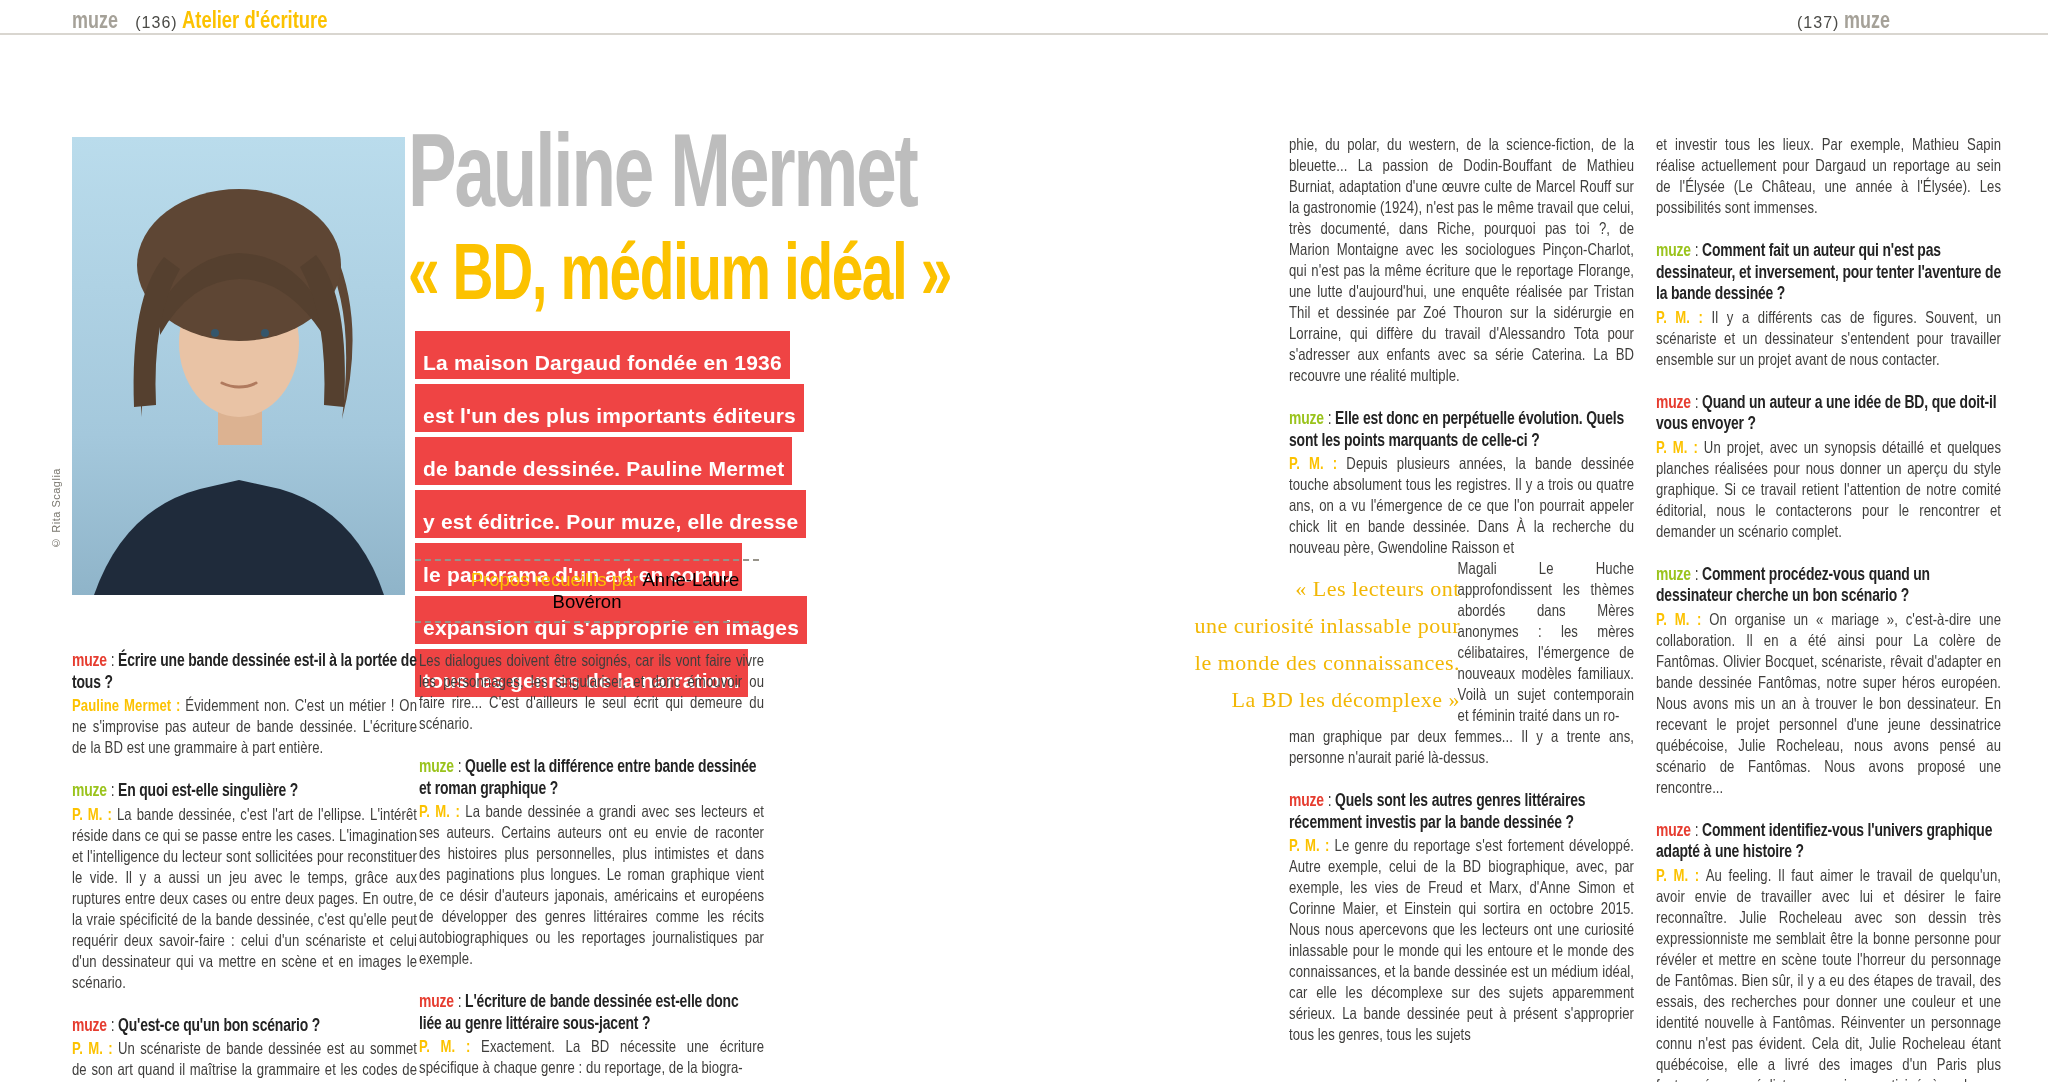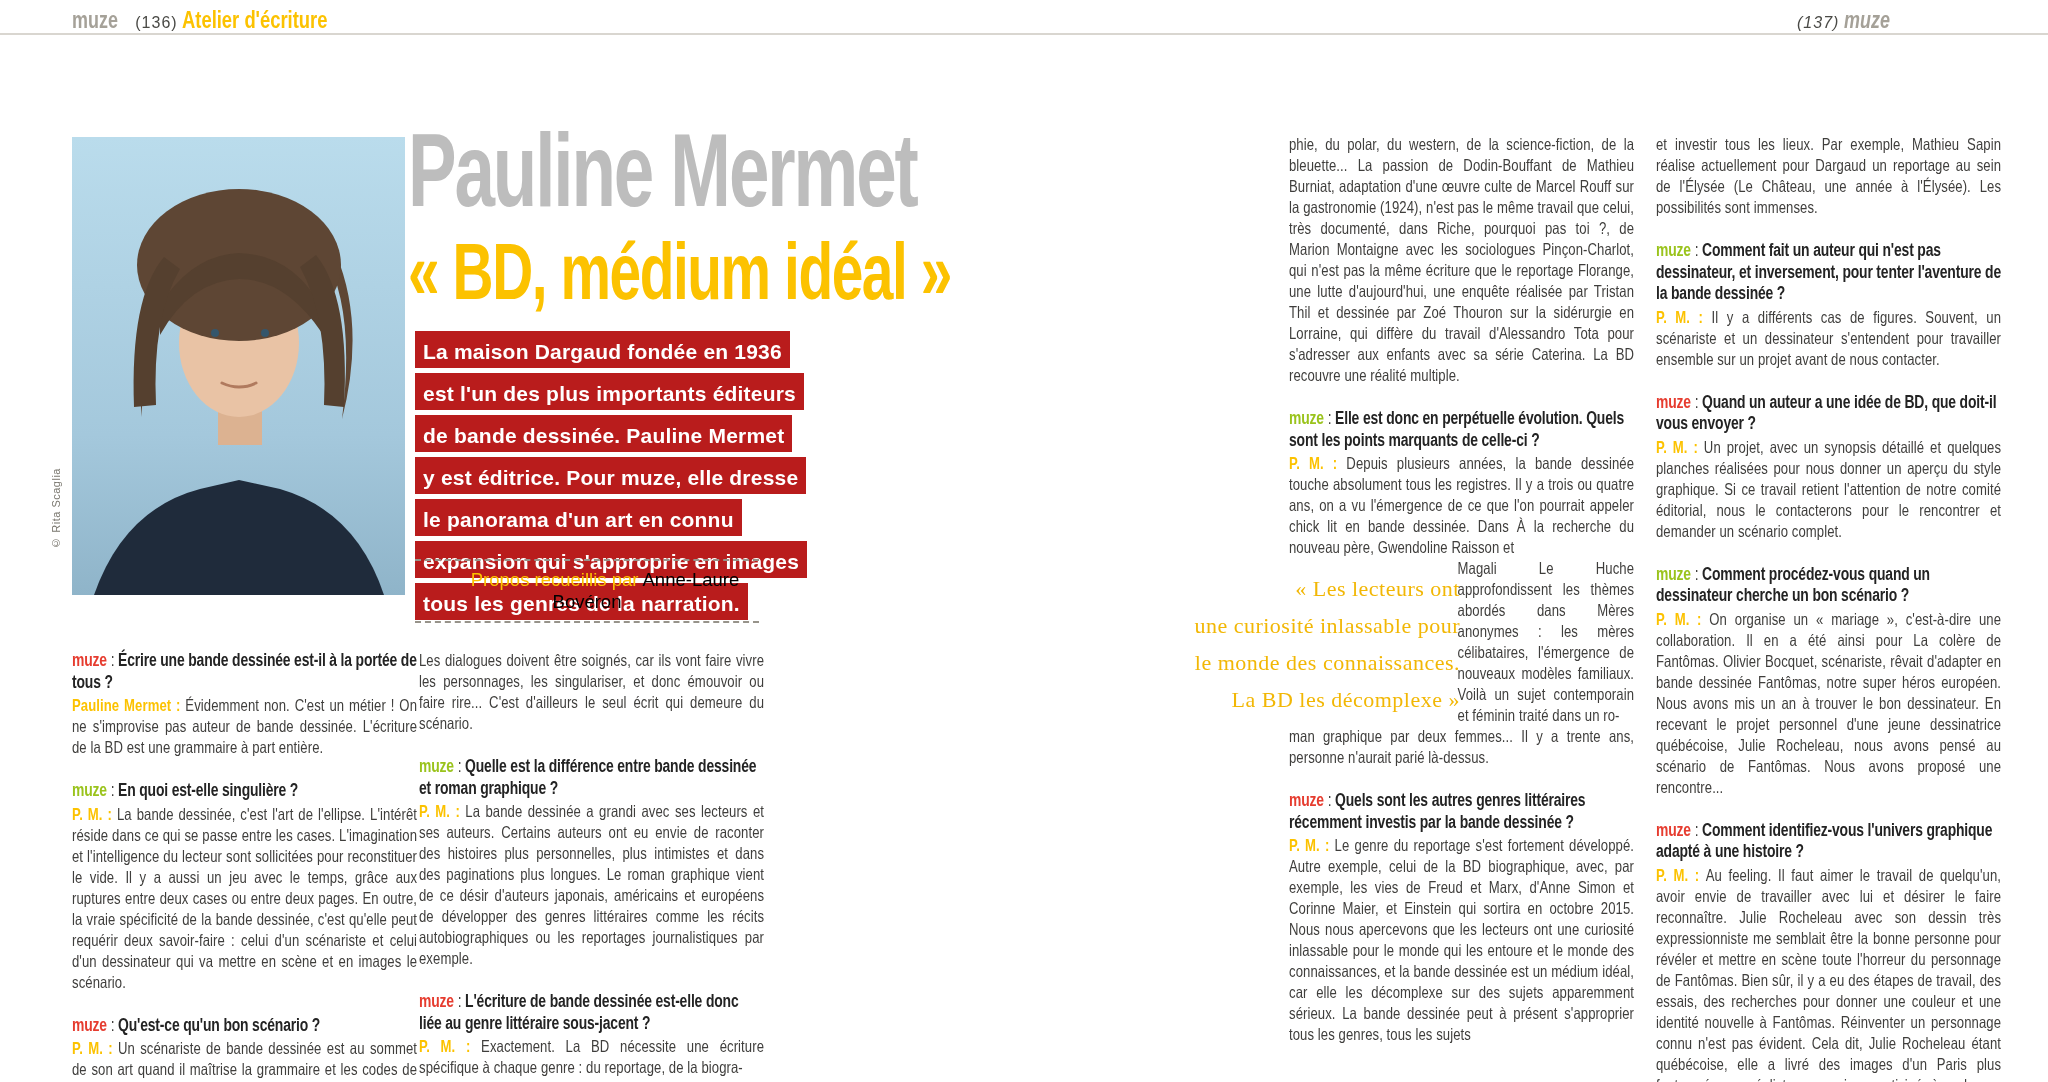--- a/index.html
+++ b/index.html
@@ -3,21 +3,21 @@
 <meta charset="utf-8">
 <style>
   html,body{margin:0;padding:0;background:#e9e9e9;}
   #page{position:relative;width:2048px;height:1082px;background:#ffffff;overflow:hidden;
         font-family:"Liberation Sans",sans-serif;-webkit-font-smoothing:antialiased;}
 
   
   .rule{position:absolute;top:33px;left:0;width:2048px;border-top:2px solid #d9d6d0;}
   .hdr{position:absolute;top:7px;white-space:nowrap;}
   #hdr-left{left:72px;}
-  #hdr-right{left:1797px;font-style:italic;}
+  #hdr-right{left:1797px;}
   .brand{display:inline-block;font-weight:700;font-size:23px;color:#a5a198;
          transform:scaleX(0.78);transform-origin:0 50%;letter-spacing:0;}
   .pagenum{font-size:16px;color:#4a4a46;letter-spacing:1px;}
   .section{display:inline-block;font-weight:700;font-size:23px;color:#fcc200;
            transform:scaleX(0.8);transform-origin:0 50%;}
 
   
   #photo{position:absolute;left:72px;top:137px;width:333px;height:458px;overflow:hidden;}
   #photo svg{display:block;}
   #credit{position:absolute;left:50px;top:468px;writing-mode:vertical-rl;
@@ -26,22 +26,22 @@
   
   #title{position:absolute;left:408px;top:118px;font-weight:700;font-size:104px;
          color:#bdbdbd;transform:scaleX(0.70);transform-origin:0 0;
          letter-spacing:-3px;white-space:nowrap;line-height:1;}
   #subtitle{position:absolute;left:408px;top:232px;font-weight:700;font-size:80px;
          color:#fcc200;transform:scaleX(0.71);transform-origin:0 0;
          letter-spacing:-2px;white-space:nowrap;line-height:1;}
 
   
   #intro{position:absolute;left:415px;top:331px;}
-  .introline{display:table;background:#b91c1c;color:#ffffff;font-weight:700;
-             font-size:21px;line-height:1;padding:10px 8px 6px;margin-bottom:5px;
+  .introline{display:table;background:#ef4444;color:#ffffff;font-weight:700;
+             font-size:21px;line-height:1;padding:21px 8px 6px;margin-bottom:5px;
              letter-spacing:.2px;white-space:nowrap;}
 
   
   #byline{position:absolute;left:415px;top:559px;width:344px;text-align:center;
           border-top:2px dashed #97938a;border-bottom:2px dashed #97938a;
           padding:8px 0;font-size:18.5px;}
   #byline .by-pre{color:#fcc200;padding-left:36px;}
   #byline .by-author{color:#000000;}
 
   

